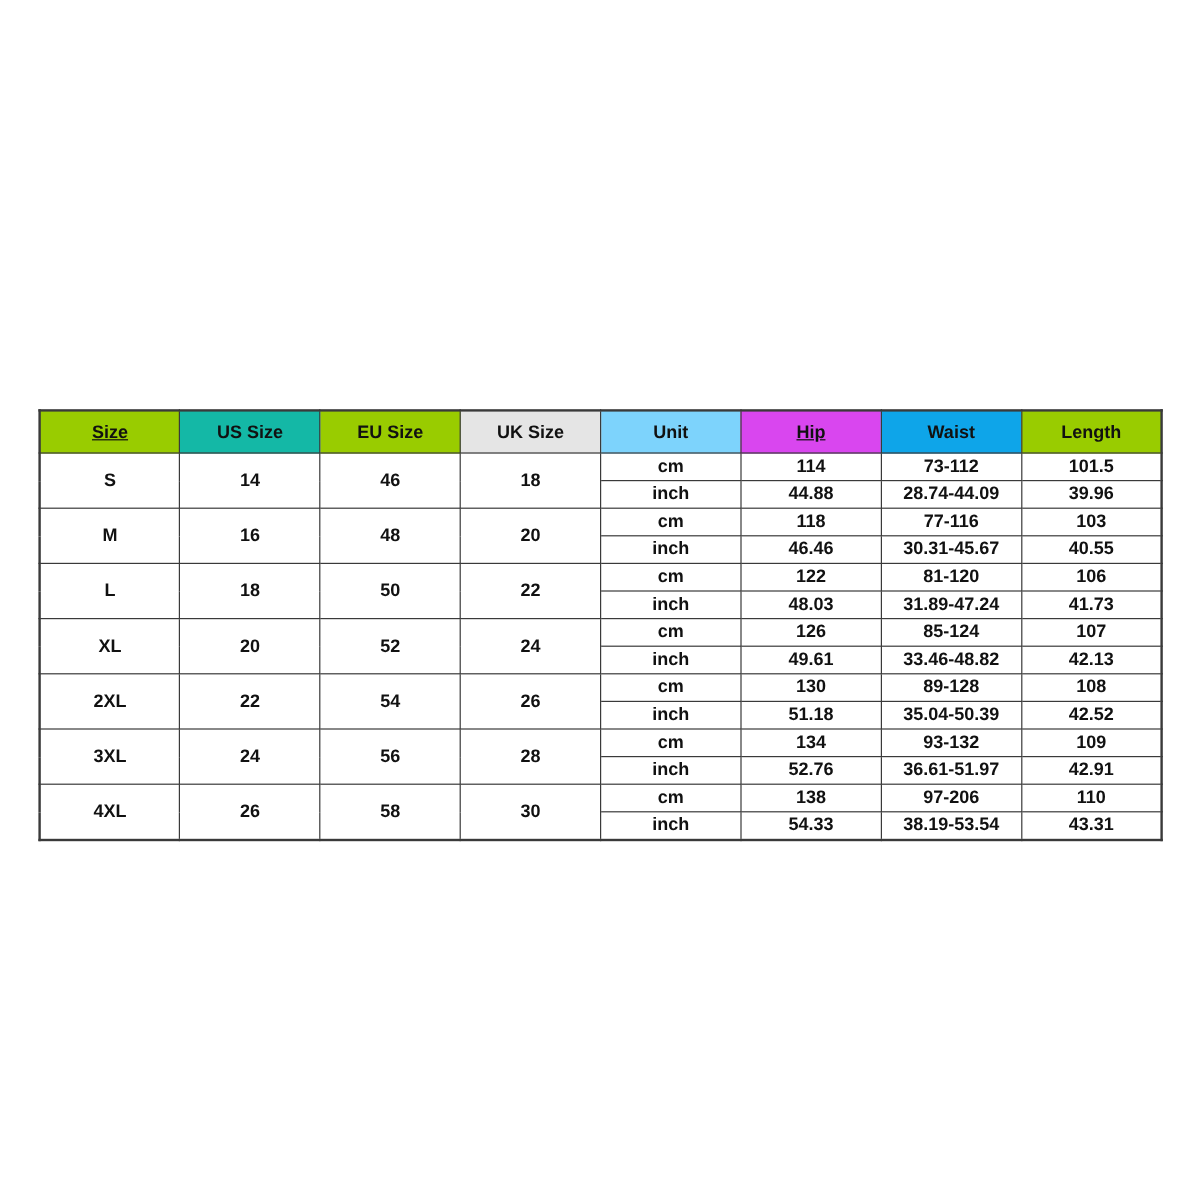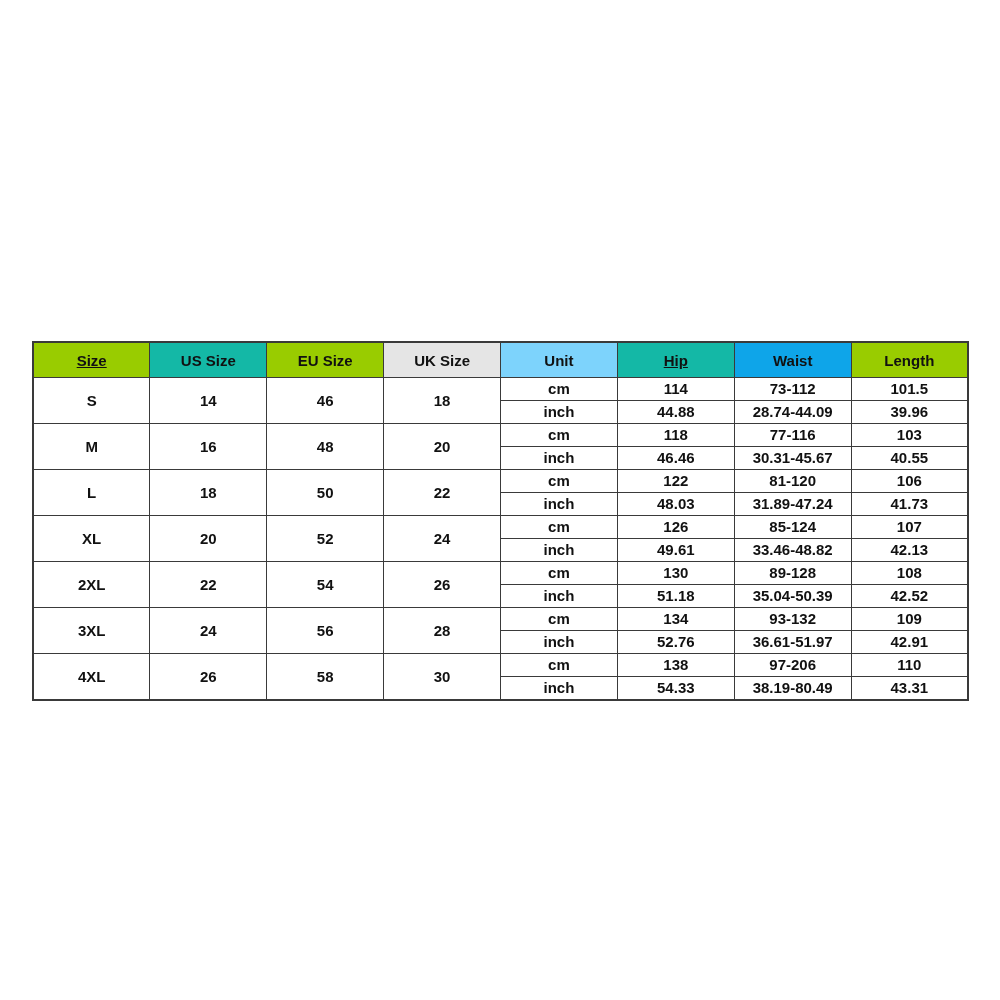--- a/index.html
+++ b/index.html
@@ -21,21 +21,21 @@
 <body>
 
 <table class="size-table">
   <thead>
     <tr>
       <th style="background: rgb(153, 204, 0); text-decoration: underline;">Size</th>
       <th style="background: #14b8a6;">US Size</th>
       <th style="background: rgb(153, 204, 0);">EU Size</th>
       <th style="background: #e5e5e5;">UK Size</th>
       <th style="background: #7dd3fc;">Unit</th>
-      <th style="background: #14b8a6; text-decoration: underline;">Hip</th>
+      <th style="background: #d946ef; text-decoration: underline;">Hip</th>
       <th style="background: #0ea5e9;">Waist</th>
       <th style="background: rgb(153, 204, 0);">Length</th>
     </tr>
   </thead>
   <tbody id="tbody">
       <tr>
         <td rowspan="2">S</td>
         <td rowspan="2">14</td>
         <td rowspan="2">46</td>
         <td rowspan="2">18</td>
@@ -136,17 +136,17 @@
         <td rowspan="2">58</td>
         <td rowspan="2">30</td>
         <td>cm</td>
         <td>138</td>
         <td>97-206</td>
         <td>110</td>
       </tr>
       <tr>
         <td>inch</td>
         <td>54.33</td>
-        <td>38.19-80.49</td>
+        <td>38.19-53.54</td>
         <td>43.31</td>
       </tr>
     </tbody>
 </table>
 
 </body></html>

